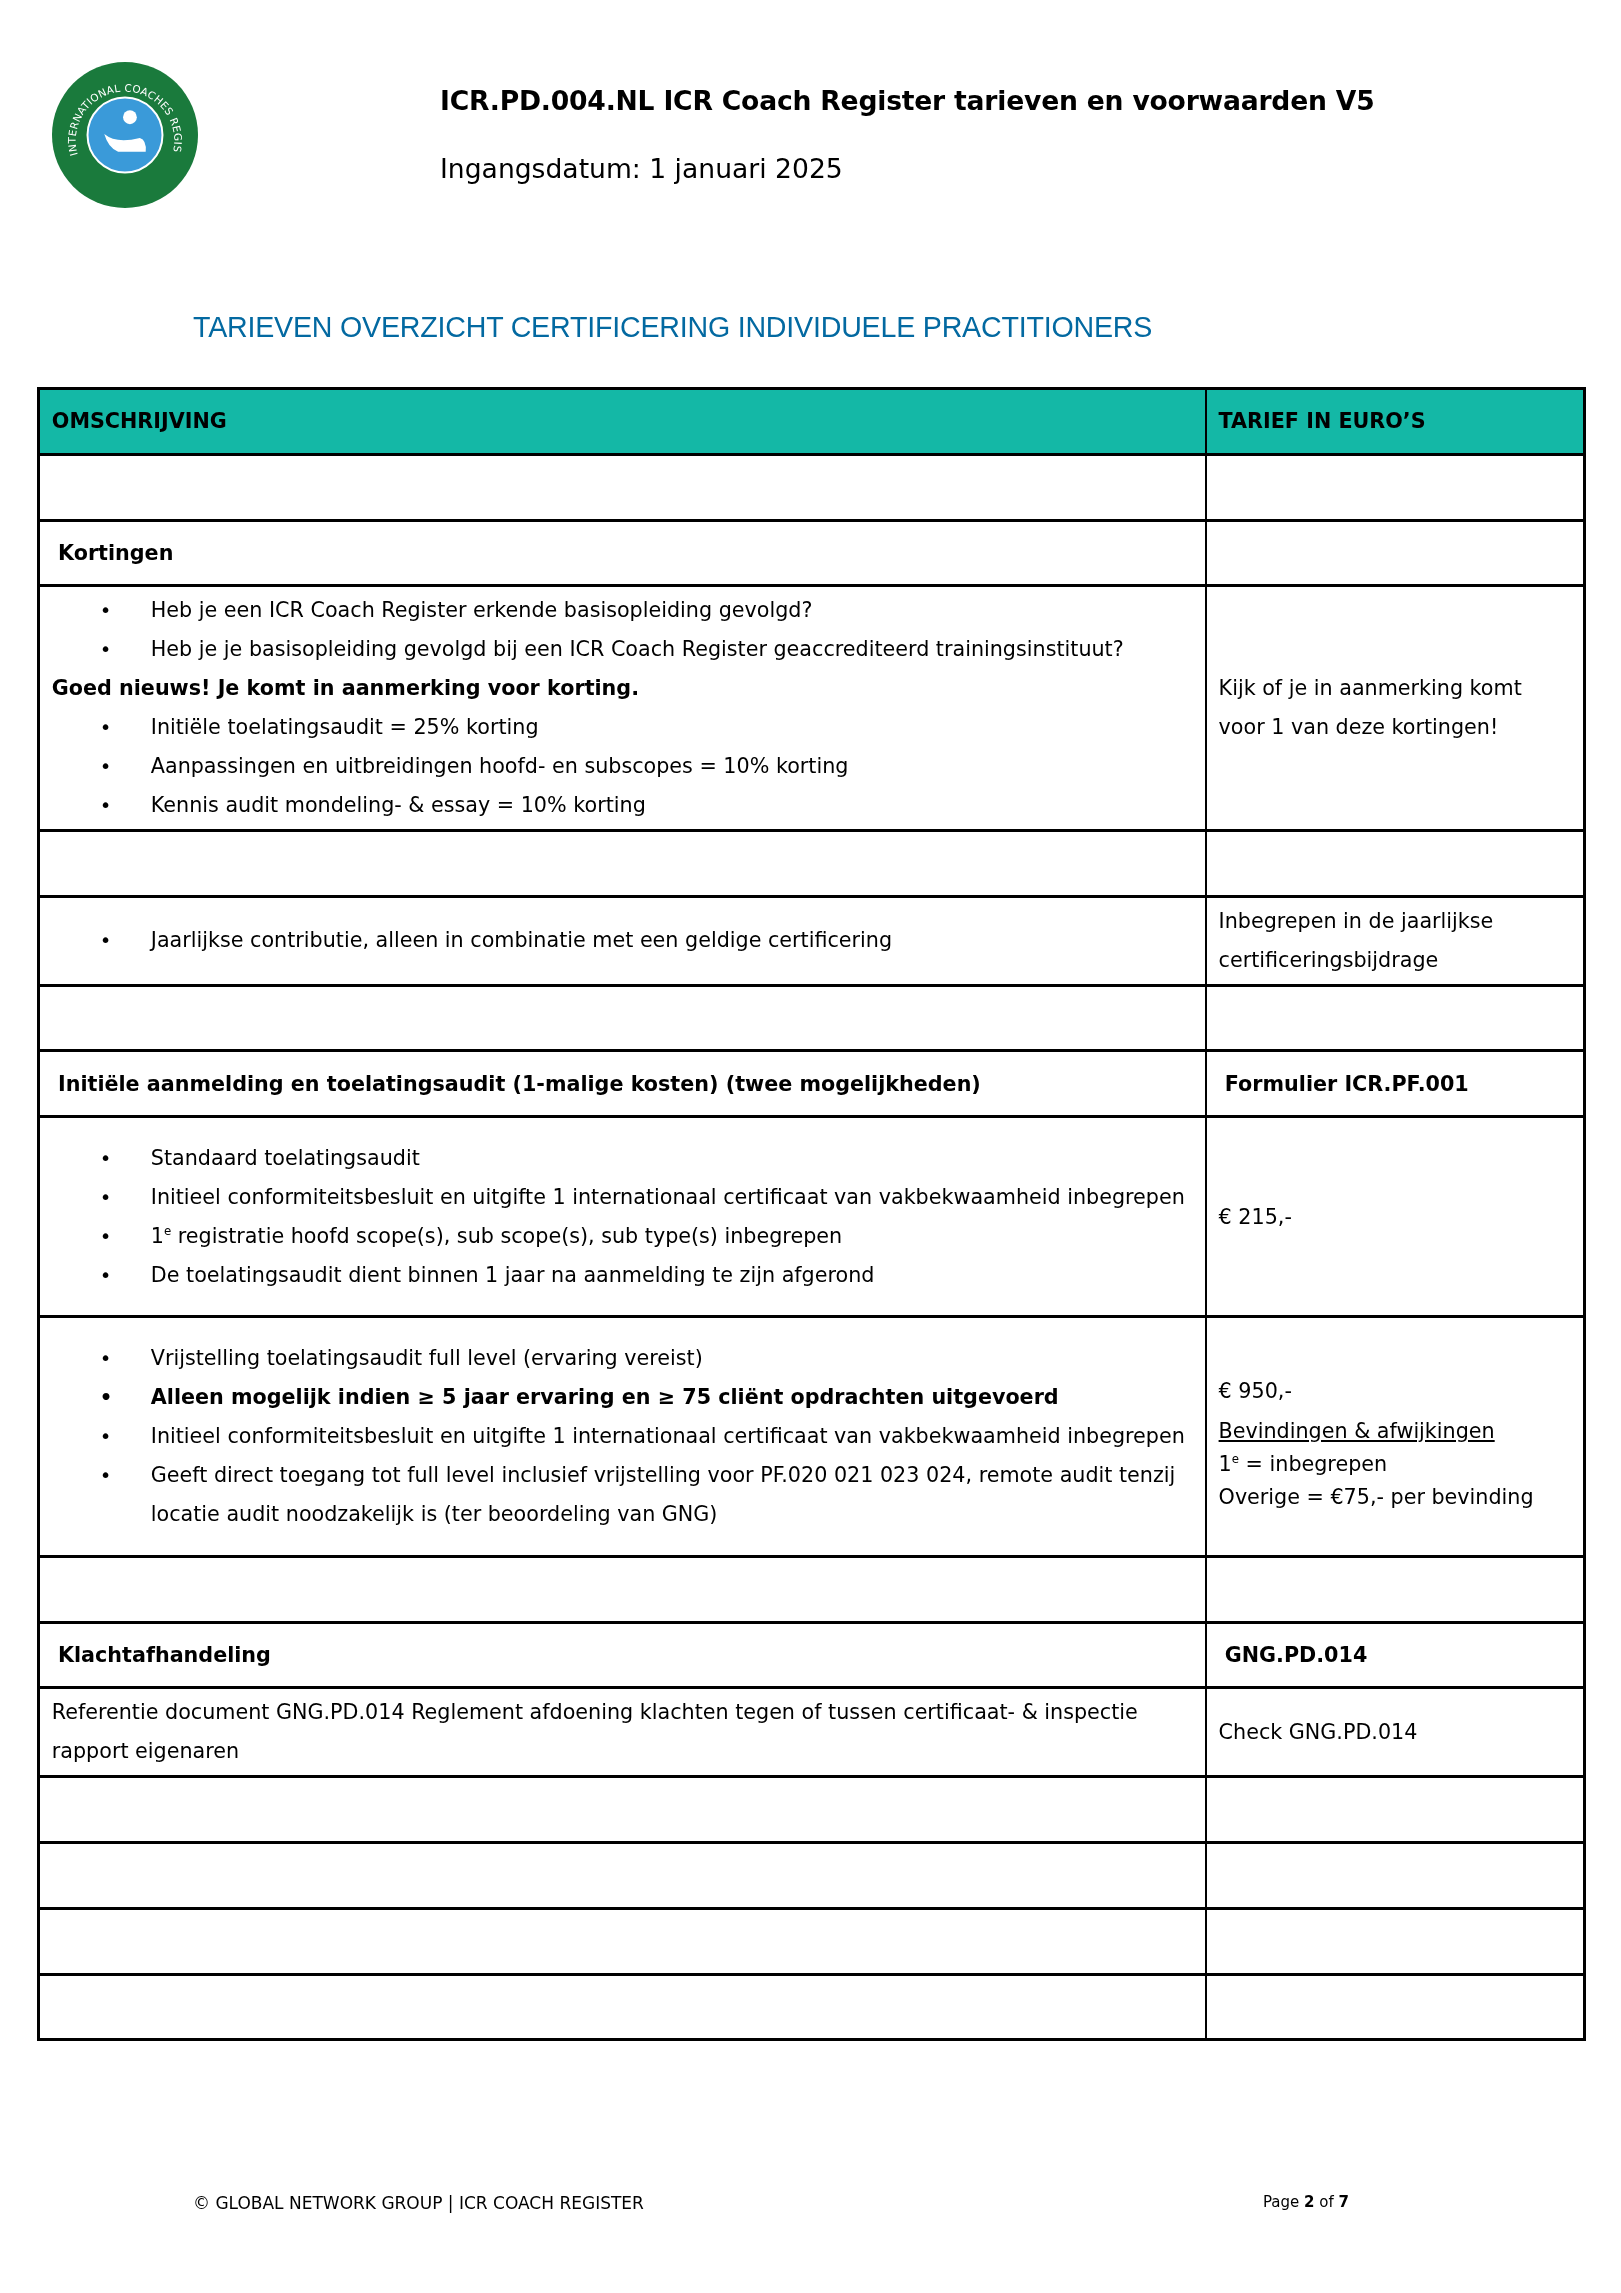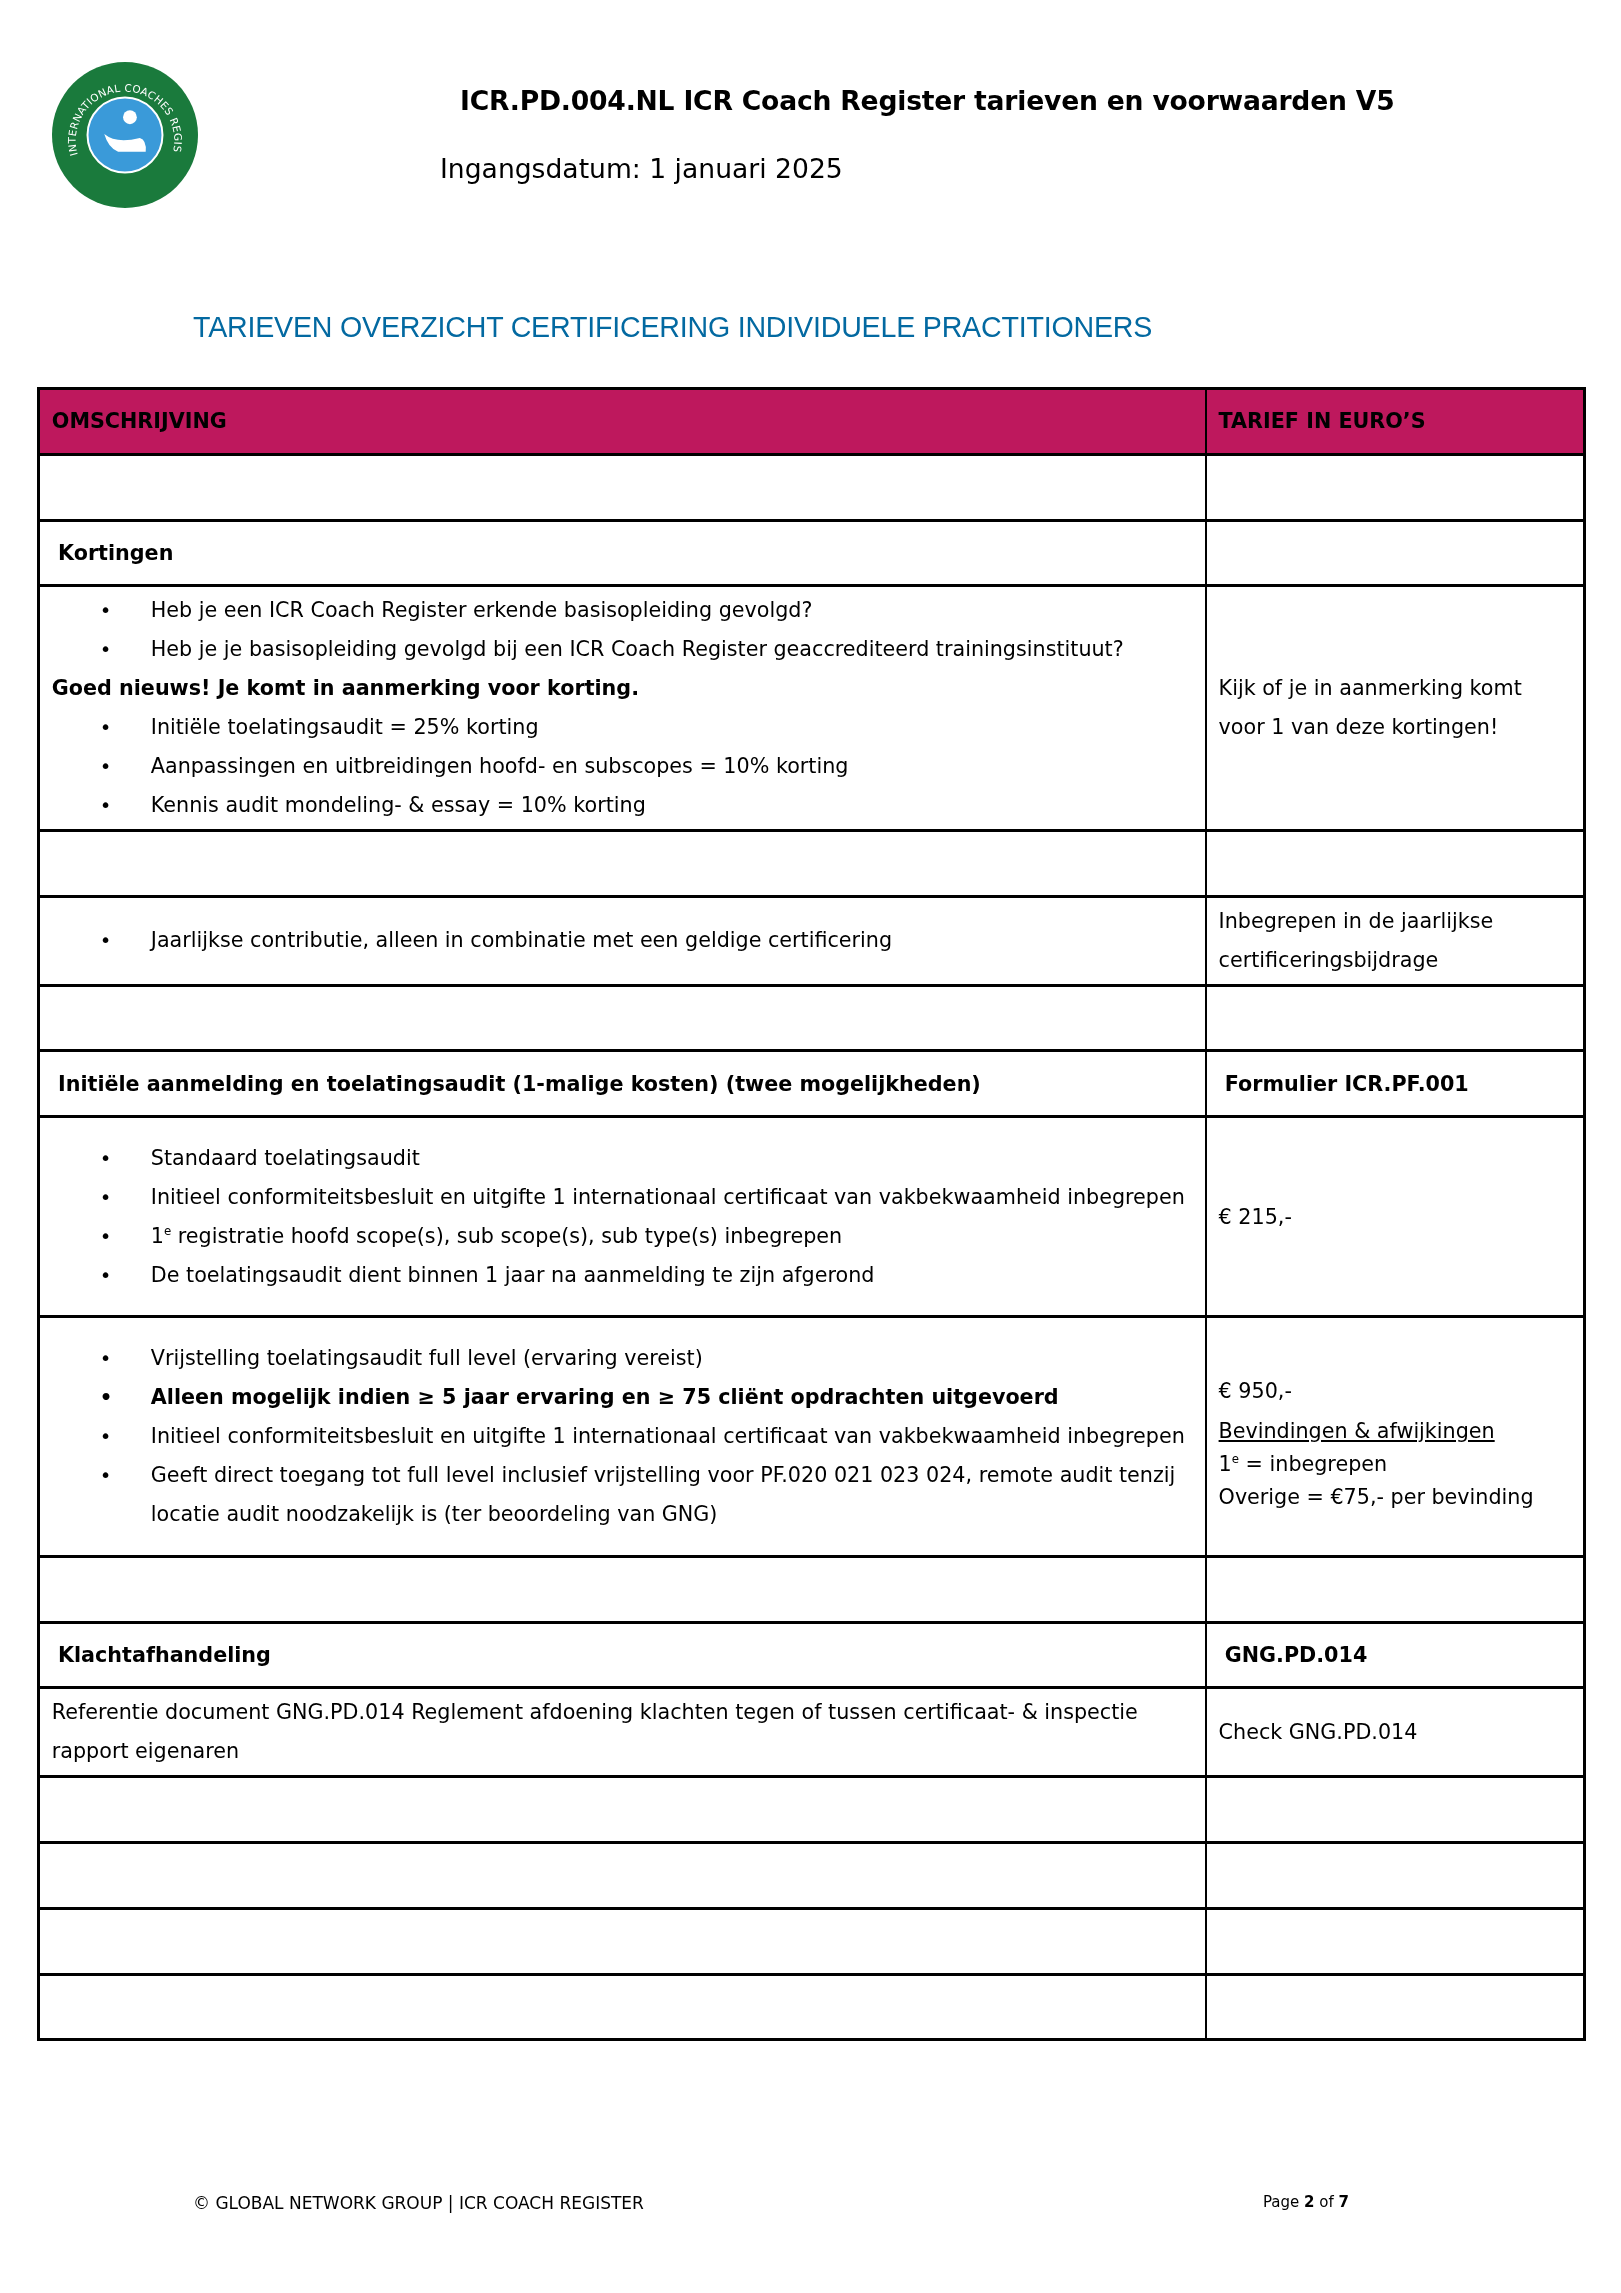--- a/index.html
+++ b/index.html
@@ -1,29 +1,29 @@
 <!DOCTYPE html>
 <html><head>
 <meta charset="utf-8">
 <style>
   html, body { margin: 0; padding: 0; background: #ffffff; }
   body { width: 1621px; height: 2293px; position: relative; overflow: hidden;
          font-family: "DejaVu Sans", sans-serif; color: #000; }
   .logo { position: absolute; left: 51px; top: 61px; width: 148px; height: 148px; }
   .doc-title { position: absolute; left: 440px; top: 85px; font-size: 26.6px; font-weight: bold;
-               font-family: "DejaVu Sans", sans-serif; letter-spacing: -0.2px; white-space: nowrap; margin-left: 20px; }
+               font-family: "DejaVu Sans", sans-serif; letter-spacing: -0.2px; white-space: nowrap; }
   .doc-date { position: absolute; left: 440px; top: 153px; font-size: 26.6px; white-space: nowrap; }
   .section-title { position: absolute; left: 193px; top: 311px; font-size: 28.6px; color: #0369a1;
                    font-family: "Liberation Sans", sans-serif; letter-spacing: -0.2px; white-space: nowrap; }
   table.tarief { position: absolute; left: 37px; top: 387px; width: 1549px; border-collapse: collapse;
                  font-size: 20.7px; }
   table.tarief td { border: 3px solid #000; vertical-align: middle; padding: 3.9px 11.8px; }
   table.tarief td.c1 { width: 1135px; border-right: 2px solid #000; }
   table.tarief td.c2 { border-left: 2px solid #000; }
-  tr.head td { background: #be185d; font-weight: bold; height: 55px; }
+  tr.head td { background: #14b8a6; font-weight: bold; height: 55px; }
   tr.blank td { height: 55px; }
   tr.sec td { font-weight: bold; height: 55px; padding-left: 18px; }
   ul.bul { margin: 0; padding-left: 99px; list-style: none; }
   ul.bul li { position: relative; line-height: 39px; }
   ul.bul li::before { content: "•"; position: absolute; left: -51px; top: 0; font-size: 19.7px; }
   .plain-line { line-height: 39px; }
   .b { font-weight: bold; }
   .lh40 { line-height: 39px; }
   .lh34 { line-height: 33px; }
   .u { text-decoration: underline; }

